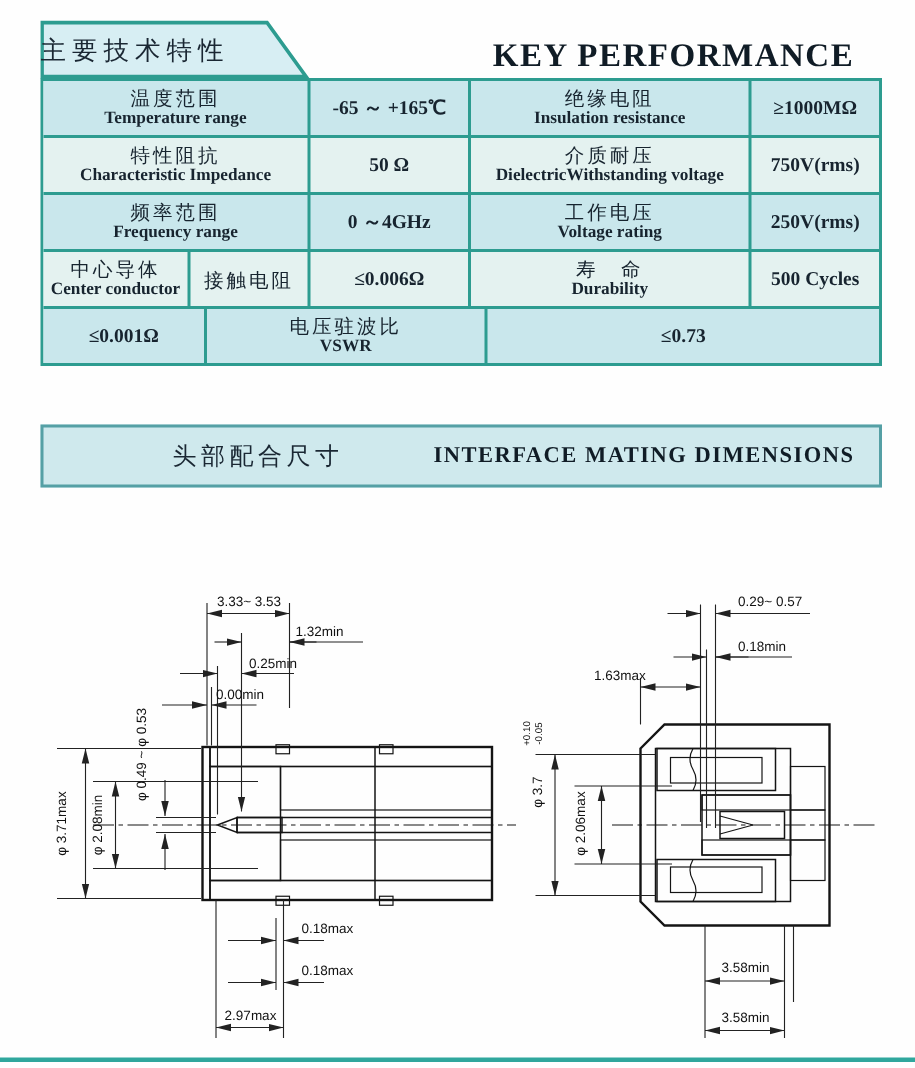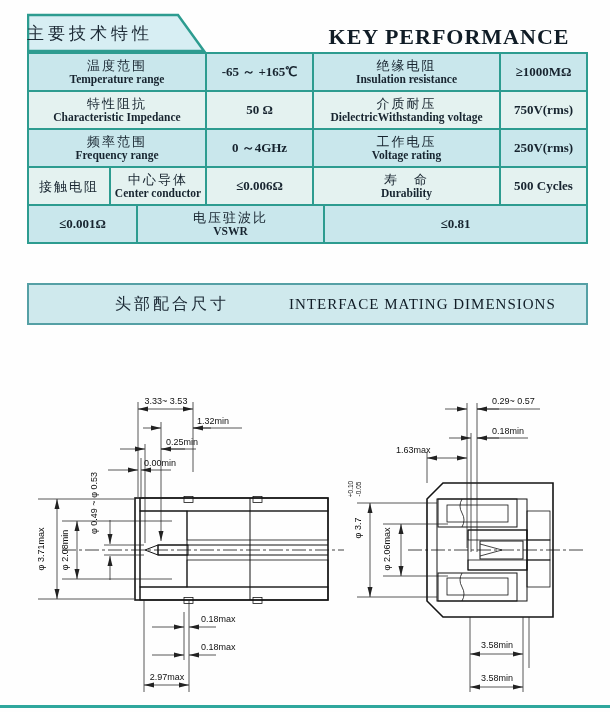--- a/index.html
+++ b/index.html
@@ -34,21 +34,21 @@
   .w4{flex:1;text-align:center;}
   .cn{font-size:13px;letter-spacing:2px;line-height:15px;}
   .en{font-family:"Liberation Serif",serif;font-weight:bold;font-size:11.5px;line-height:13px;}
   .val{font-family:"Liberation Serif",serif;font-weight:bold;font-size:13px;}
 
   
   .banner{position:absolute;left:27px;top:283px;width:561px;height:42px;
           background:#cfe9ed;border:2px solid #55a0a5;box-sizing:border-box;
           display:flex;align-items:center;}
   .banner-cn{margin-left:86px;font-size:16px;letter-spacing:3px;color:#1a2733;}
-  .banner-en{margin-left:60px;font-family:"Liberation Serif",serif;font-weight:normal;
+  .banner-en{margin-left:60px;font-family:"Liberation Serif",serif;font-weight:bold;
              font-size:15px;letter-spacing:1px;color:#101c26;}
 
   
   .drawings{position:absolute;left:0;top:360px;}
   .o16{stroke:#141414;stroke-width:1.6;fill:none;}
   .o10{stroke:#141414;stroke-width:1;fill:none;}
   .o08{stroke:#141414;stroke-width:0.8;fill:none;}
   .dim{stroke:#222;stroke-width:0.75;fill:none;}
   .cl{stroke:#141414;stroke-width:0.8;fill:none;stroke-dasharray:14 3 3 3;}
   text.d{font-family:"Liberation Sans",sans-serif;font-size:9px;fill:#111;}
@@ -103,42 +103,42 @@
       </div>
       <div class="cell w2 val">0 ～4GHz</div>
       <div class="cell w3">
         <div class="cn">工作电压</div>
         <div class="en">Voltage rating</div>
       </div>
       <div class="cell w4 val">250V(rms)</div>
     </div>
 
     <div class="t-row bg-b r">
-      <div class="cell w1a">
-        <div class="cn">接触电阻</div>
-      </div>
       <div class="cell w1b">
         <div class="cn">中心导体</div>
         <div class="en">Center conductor</div>
       </div>
+      <div class="cell w1a">
+        <div class="cn">接触电阻</div>
+      </div>
       <div class="cell w2 val">≤0.006Ω</div>
       <div class="cell w3">
         <div class="cn">寿　命</div>
         <div class="en">Durability</div>
       </div>
       <div class="cell w4 val">500 Cycles</div>
     </div>
 
     <div class="t-row bg-a r">
       <div class="cell w2 val">≤0.001Ω</div>
       <div class="cell w3">
         <div class="cn">电压驻波比</div>
         <div class="en">VSWR</div>
       </div>
-      <div class="cell w4 val">≤0.81</div>
+      <div class="cell w4 val">≤0.73</div>
     </div>
   </div>
 
   <div class="banner">
     <div class="banner-cn">头部配合尺寸</div>
     <div class="banner-en">INTERFACE MATING DIMENSIONS</div>
   </div>
 
   <svg class="drawings" width="610" height="350" viewBox="0 360 610 350">
     <defs>

